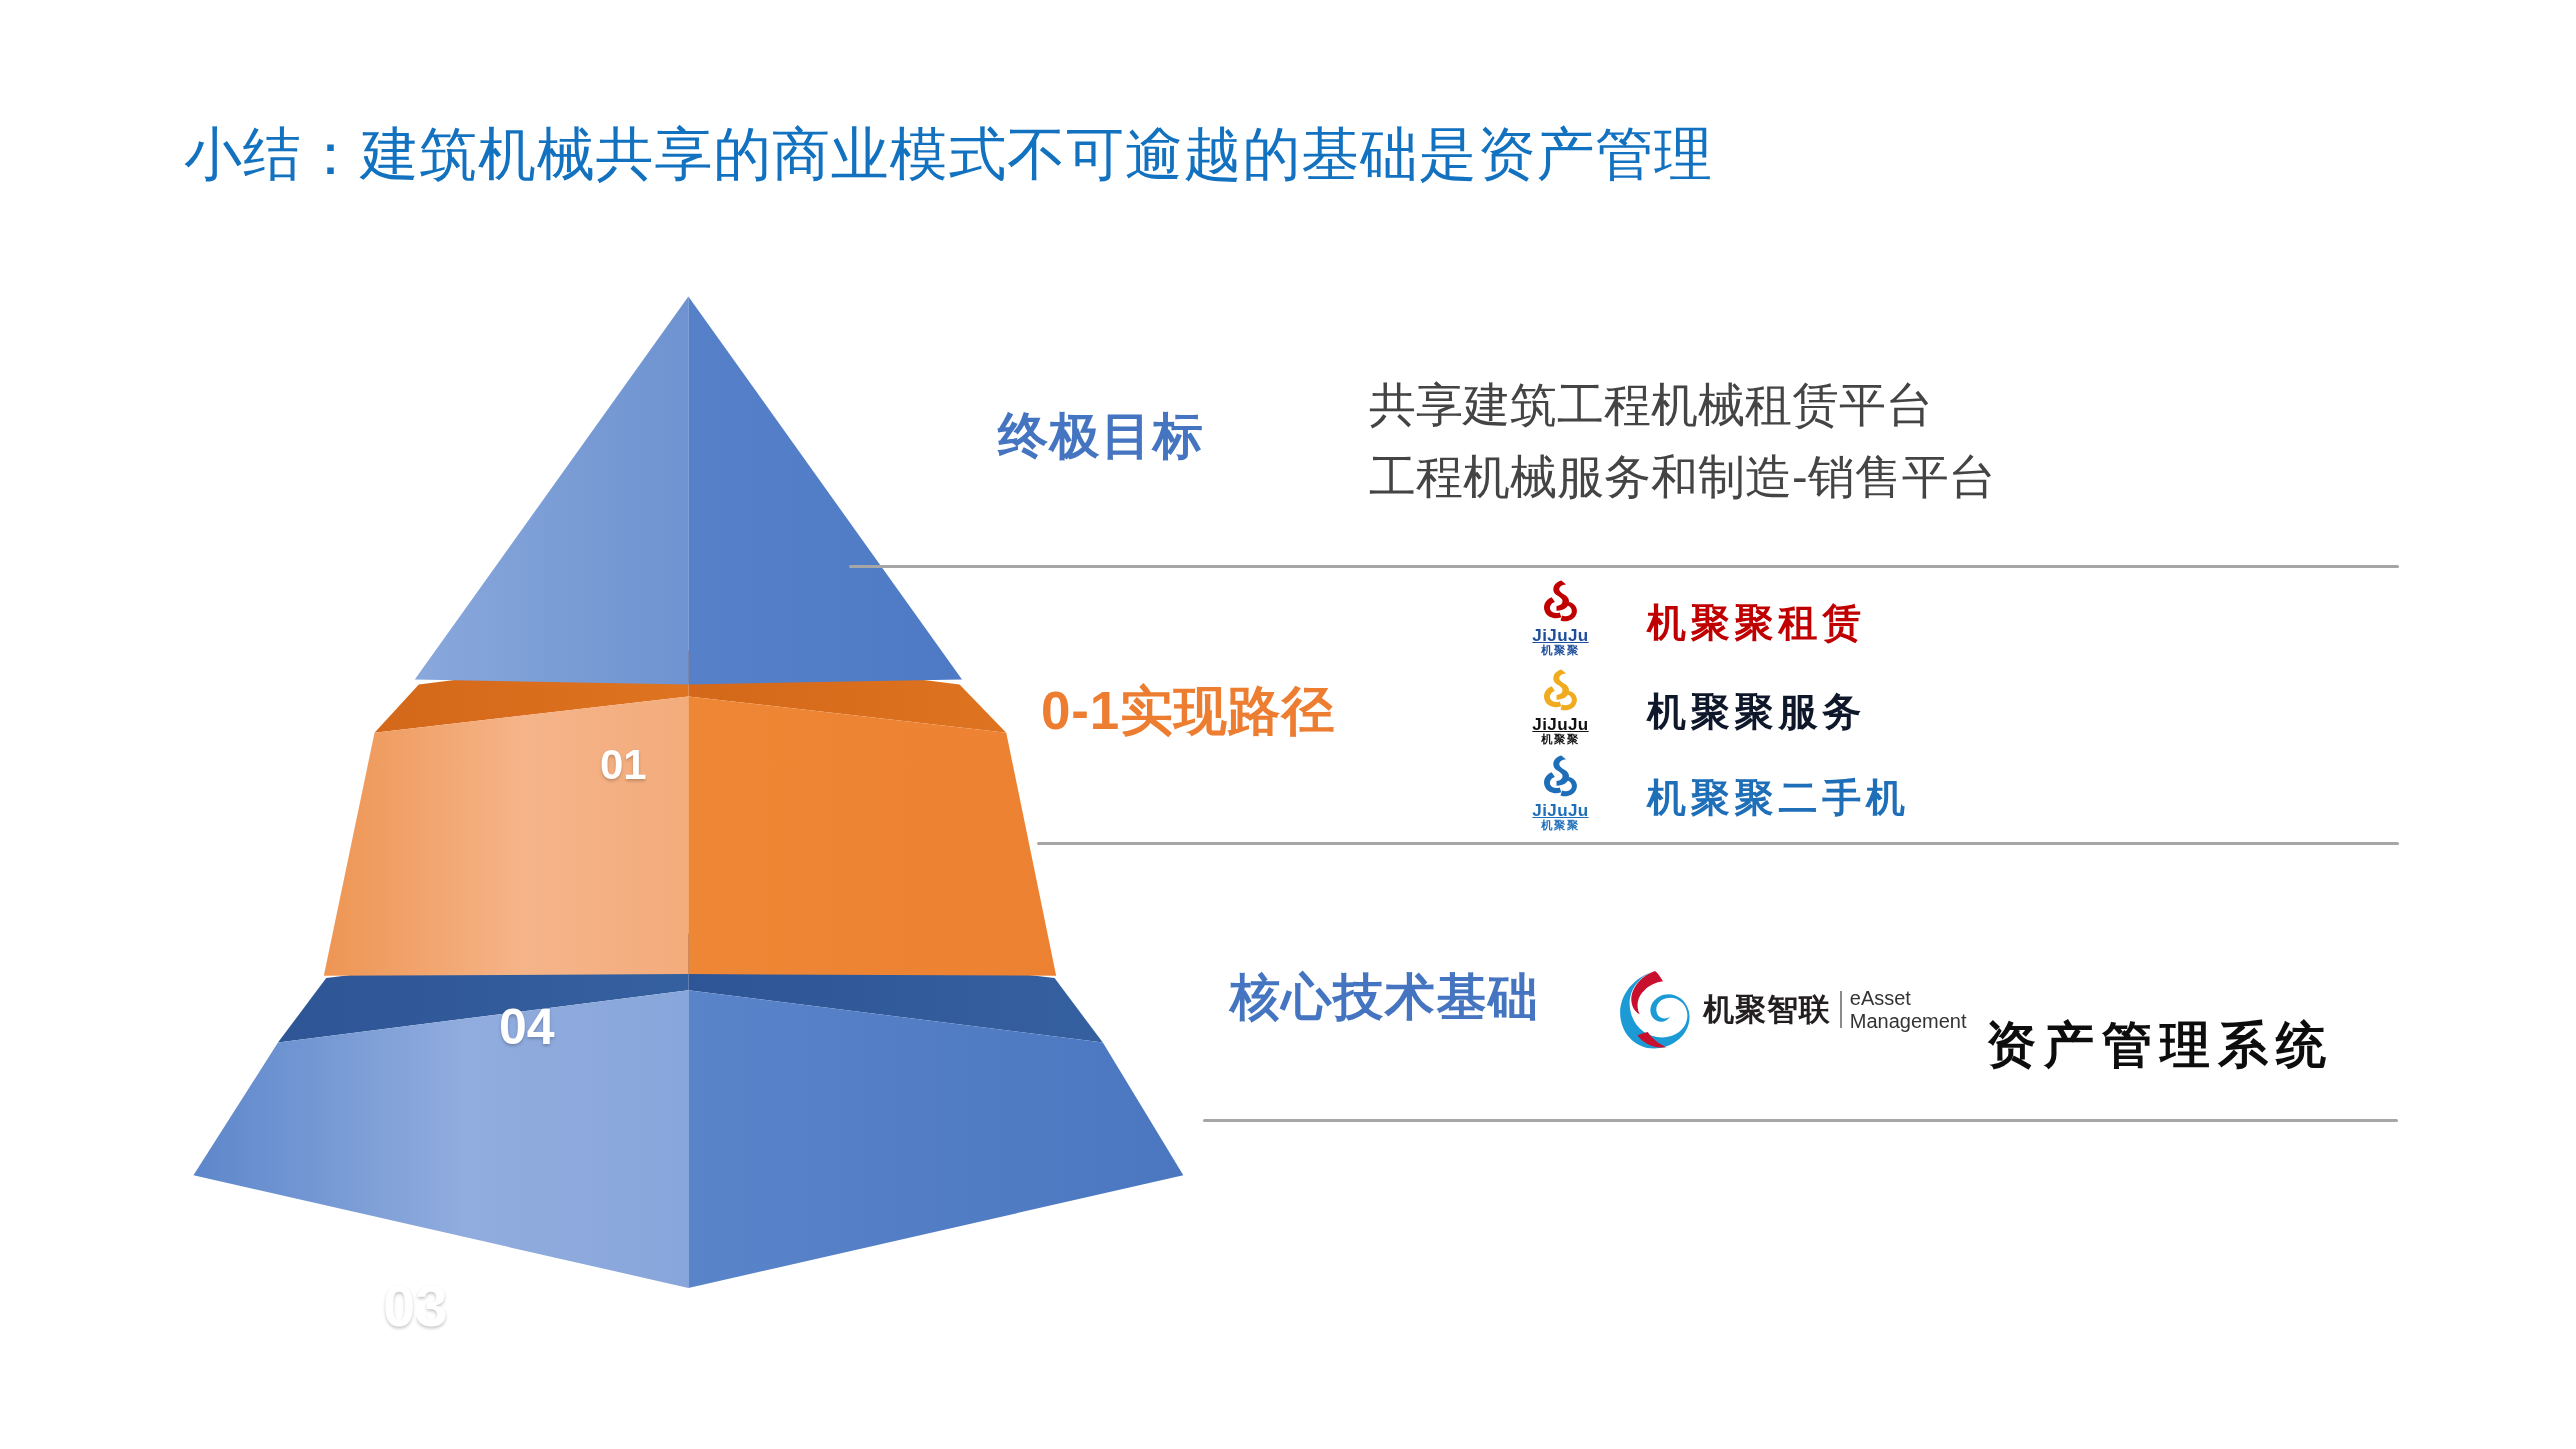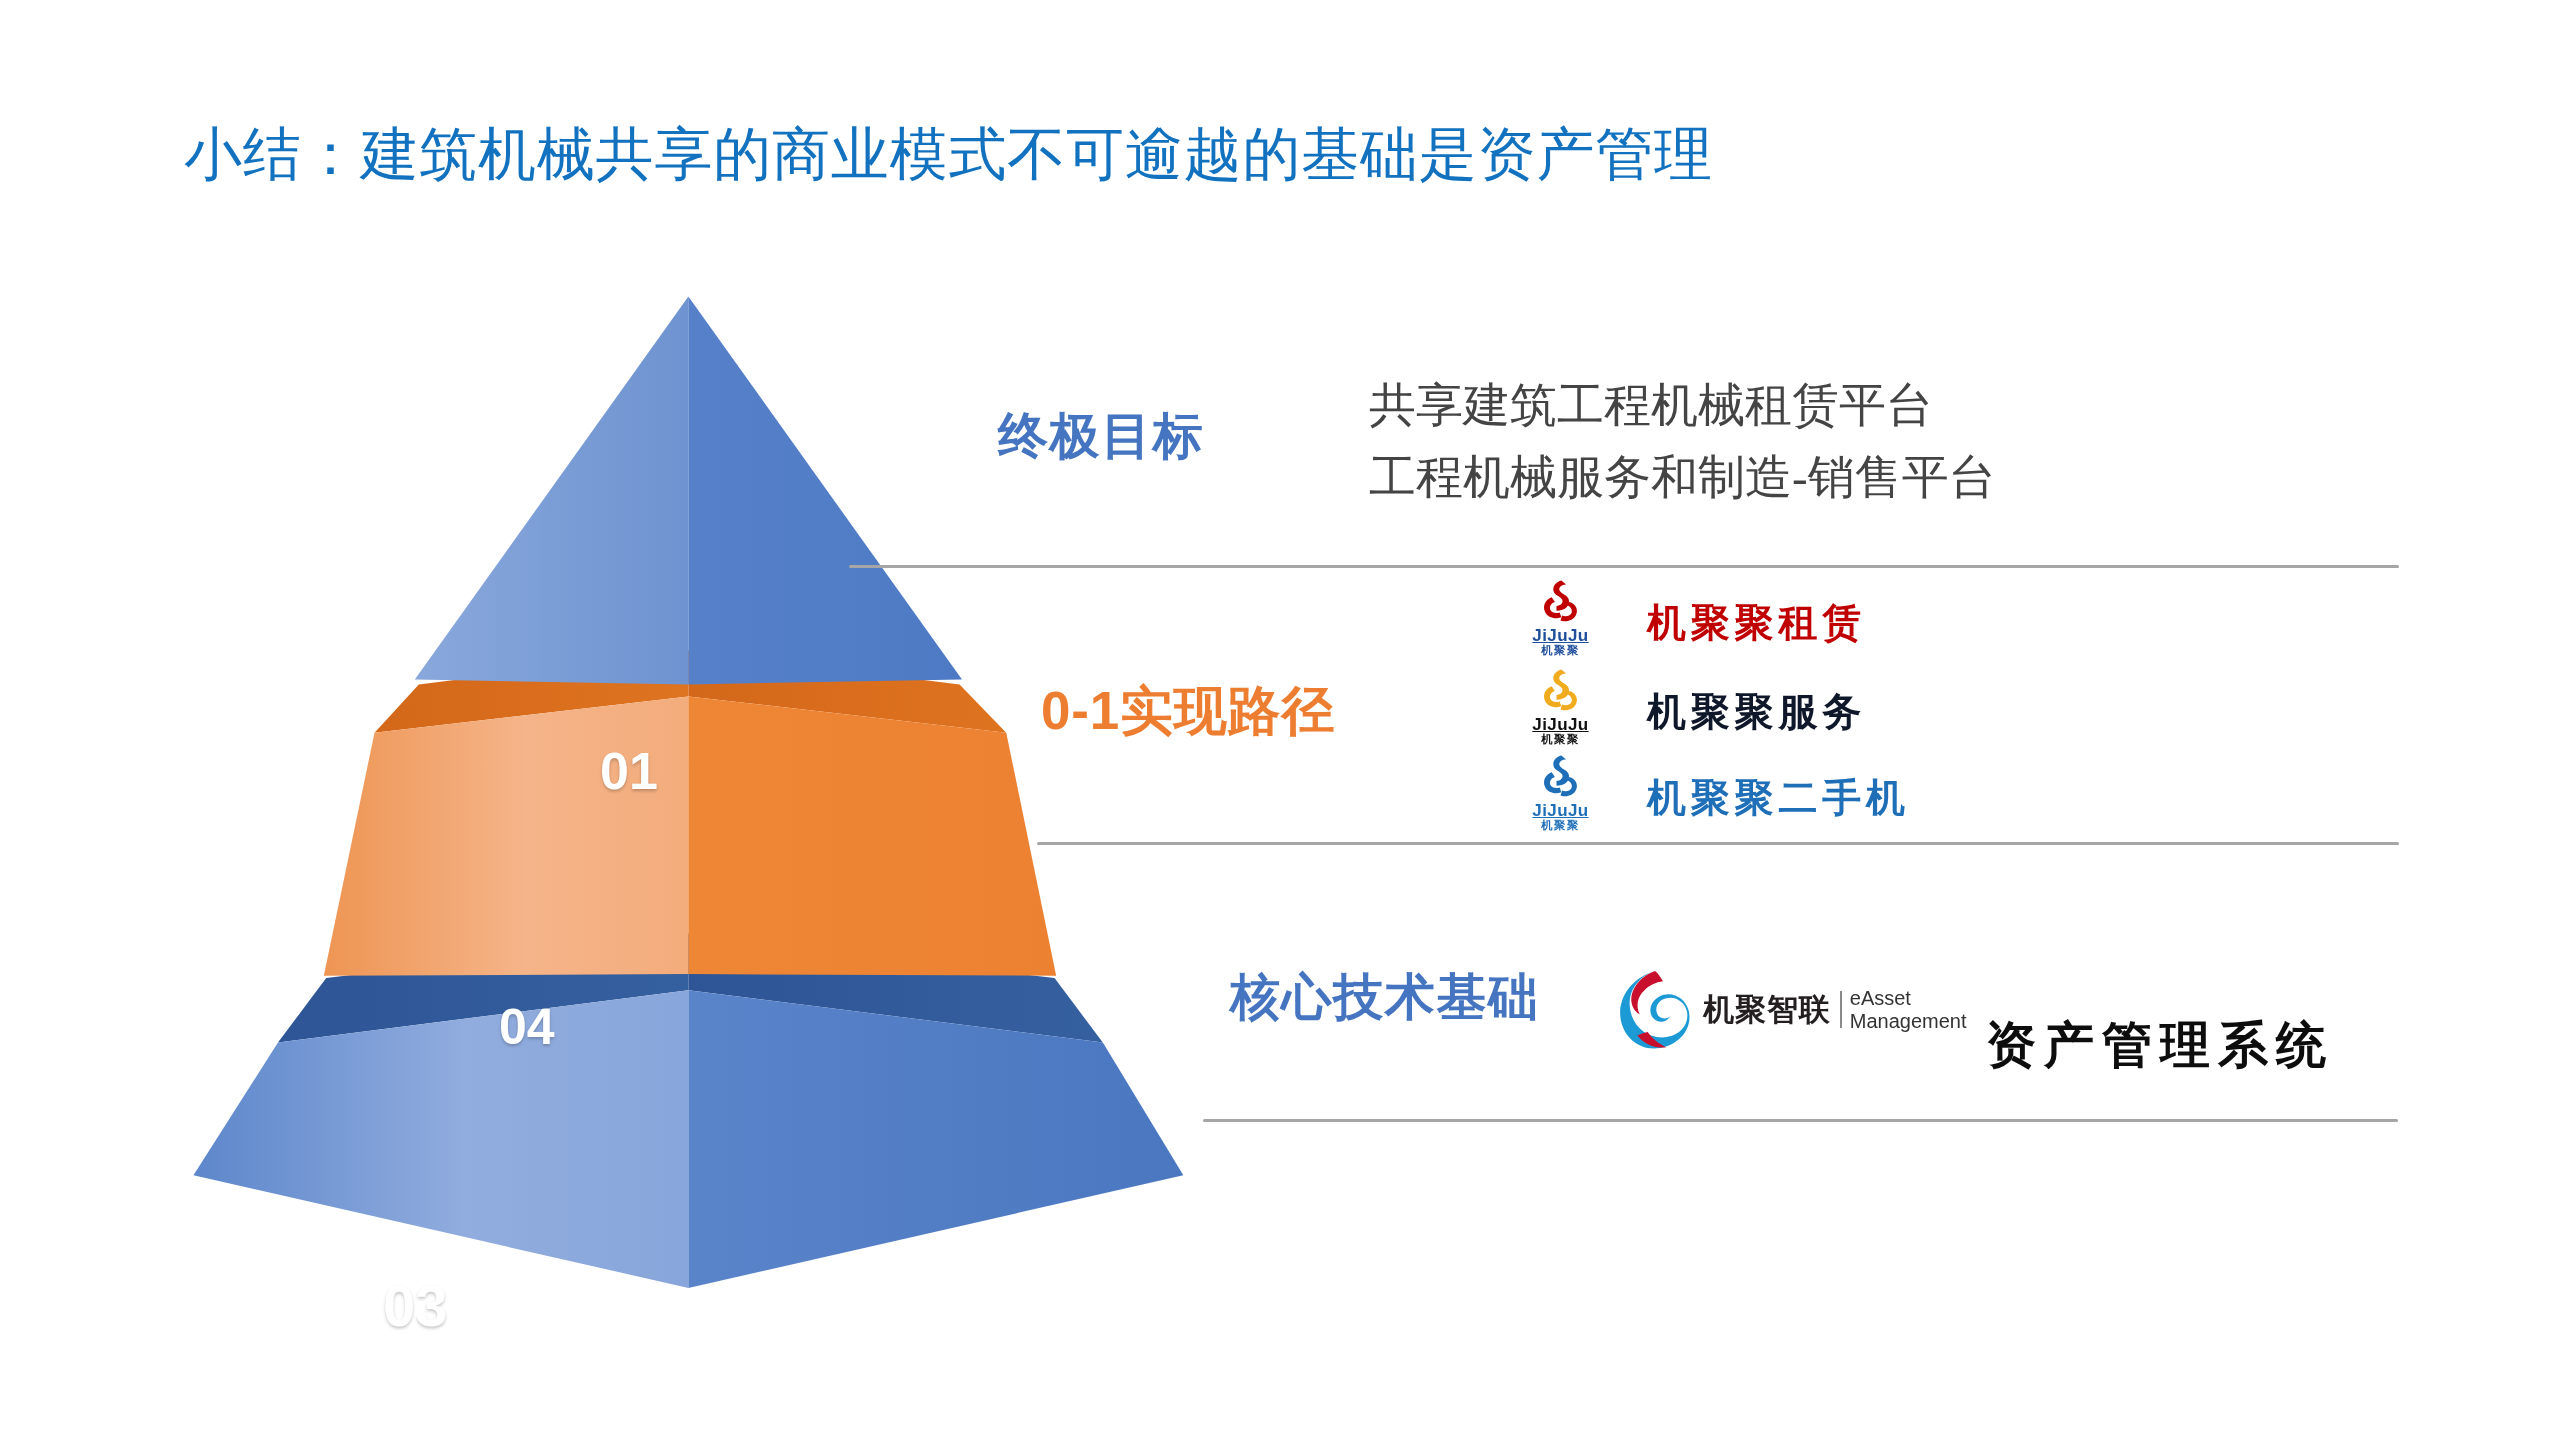--- a/index.html
+++ b/index.html
@@ -36,21 +36,21 @@
   }
   .pyramid svg { display: block; width: 100%; height: 100%; }
 
   .tier-num {
     position: absolute;
     color: #ffffff;
     font-weight: bold;
     text-shadow: 0 1.6px 3.2px rgba(0,0,0,0.22);
     pointer-events: none;
   }
-  .tier-num-01 { left: 463px; top: 459px; font-size: 52px; }
+  .tier-num-01 { left: 463px; top: 459px; font-size: 42px; }
   .tier-num-02 { left: 362px; top: 716px; font-size: 50px; }
   .tier-num-03 { left: 246px; top: 990px; font-size: 58px; }
 
   
   .divider {
     position: absolute;
     height: 3.2px;
     background: #A6A6A6;
     border-radius: 1.6px;
   }
@@ -70,21 +70,20 @@
 
   
   .goal-lines {
     position: absolute;
     left: 1369px;
     top: 372px;
     font-size: 47px;
     color: #444444;
     line-height: 1.42;
     white-space: nowrap;
-    font-family: Liberation Serif, serif;
   }
   .goal-lines div { margin-bottom: 4.8px; }
 
   
   .svc-row {
     position: absolute;
     display: flex;
     align-items: center;
     white-space: nowrap;
   }

